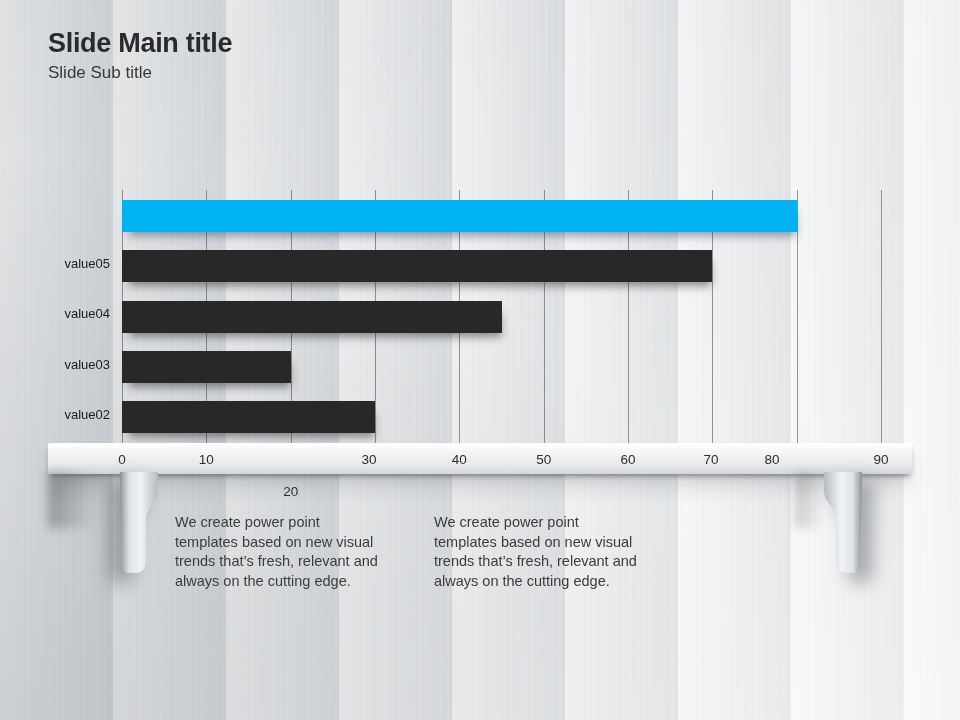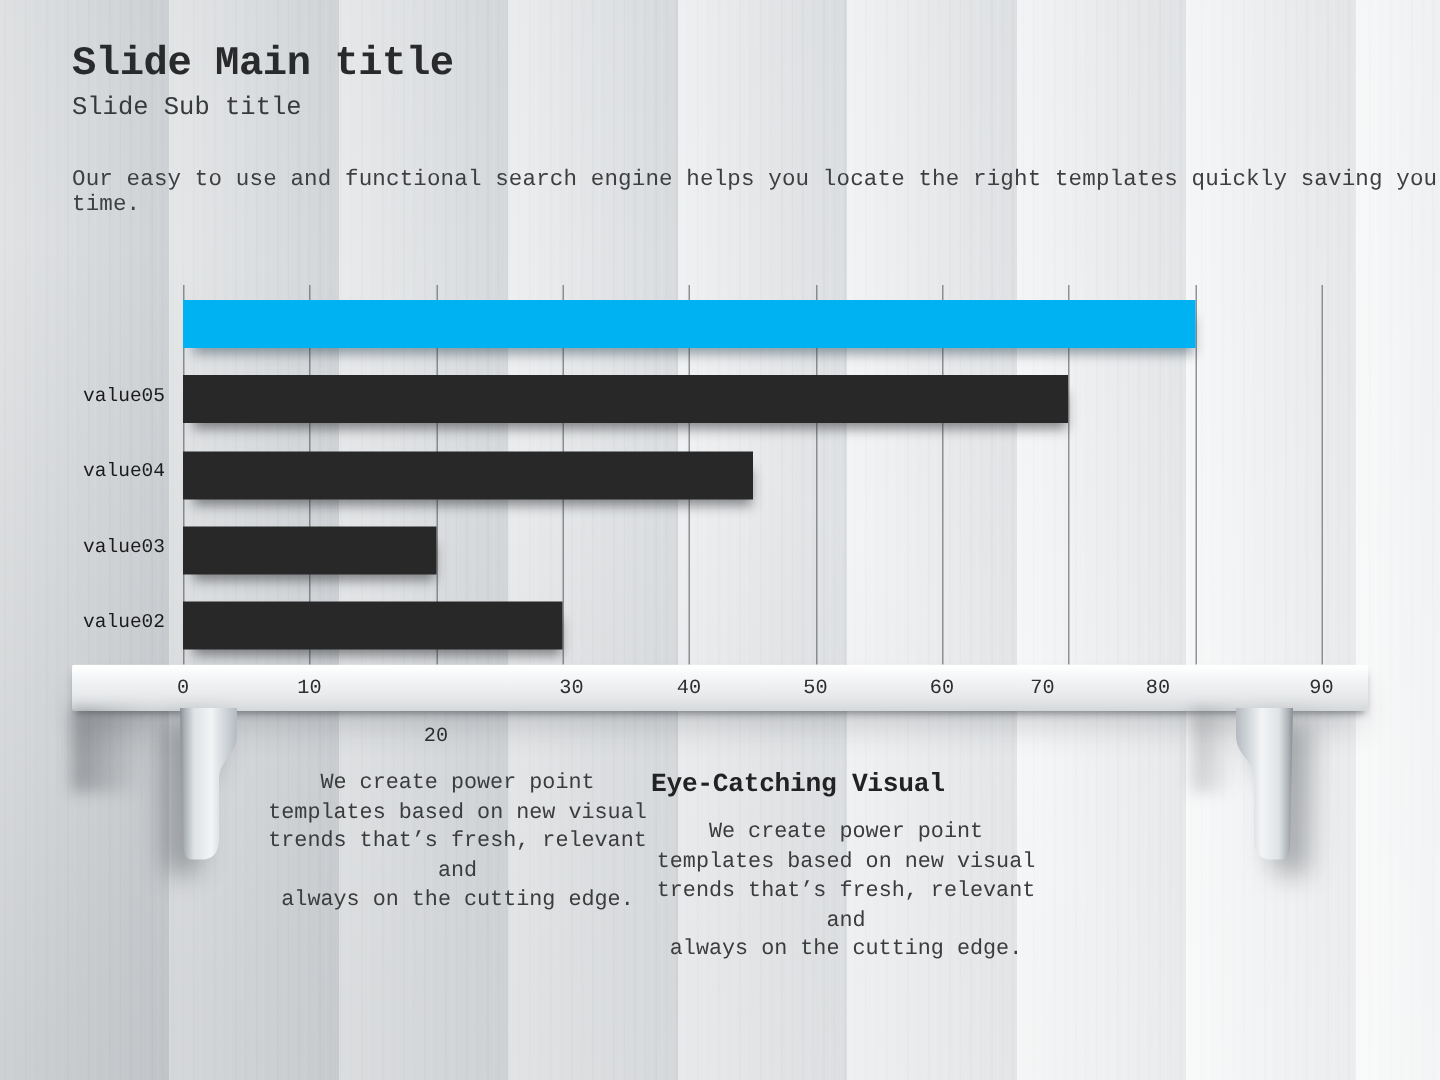--- a/index.html
+++ b/index.html
@@ -1,18 +1,18 @@
 <!DOCTYPE html>
 <html><head>
 <meta charset="utf-8">
 <style>
   html,body{margin:0;padding:0;background:#cfd2d5;}
   .slide{
     position:relative;width:960px;height:720px;overflow:hidden;
-    font-family:Liberation Mono, monospace;
+    font-family:Liberation Sans, sans-serif;
     background:
       radial-gradient(ellipse at 0% 100%, rgba(90,96,102,0.20), transparent 55%),
       linear-gradient(115deg, rgba(130,137,143,0.20) 0%, rgba(160,166,172,0.08) 35%, rgba(255,255,255,0.28) 75%, rgba(255,255,255,0.5) 100%),
       repeating-linear-gradient(90deg, rgba(255,255,255,0.55) 0 1px, rgba(140,146,152,0.14) 112px 113px),
       repeating-linear-gradient(90deg, rgba(255,255,255,0.12) 0 1px, rgba(0,0,0,0) 1px 3px, rgba(120,126,132,0.06) 3px 4px, rgba(0,0,0,0) 4px 7px),
       #e8eaec;
   }
   .title{position:absolute;left:48px;top:28px;font-size:27px;font-weight:700;color:#282a2c;letter-spacing:-0.3px;}
   .subtitle{position:absolute;left:48px;top:63px;font-size:17px;color:#37393b;}
   .description{position:absolute;left:48px;top:111px;font-size:15px;color:#3d3f41;letter-spacing:0.1px;}
@@ -37,30 +37,29 @@
   .bracket-right{left:820px;transform:scaleX(-1);}
   .shelf-end-shadow{position:absolute;top:473px;height:55px;filter:blur(5px);}
   .shelf-end-shadow.left{left:48px;width:70px;background:linear-gradient(100deg, rgba(40,45,50,0.40), rgba(40,45,50,0) 70%);}
   .shelf-end-shadow.right{left:795px;width:40px;background:linear-gradient(100deg, rgba(40,45,50,0.28), rgba(40,45,50,0) 75%);}
 
   
   .feature{position:absolute;top:513px;width:260px;}
   .feature.pos-0{left:175px;}
   .feature.pos-1{left:434px;}
   .feature h3{margin:0 0 13px 0;font-size:17.5px;font-weight:700;color:#202224;letter-spacing:-0.2px;}
-  .feature .body-line{font-size:14.5px;color:#3a3c3e;line-height:19.5px;text-align:center;}
+  .feature .body-line{font-size:14.5px;color:#3a3c3e;line-height:19.5px;}
 </style>
 </head>
 <body>
 
 <div class="slide">
 
   <div class="title">Slide Main title</div>
   <div class="subtitle">Slide Sub title</div>
-  <div class="description">Our easy to use and functional search engine helps you locate the right templates quickly saving you time.</div>
 
   <div>
     <div>
         <div class="gridline" style="left: 122px;"></div>
         <div class="gridline" style="left: 206.333px;"></div>
         <div class="gridline" style="left: 290.667px;"></div>
         <div class="gridline" style="left: 375px;"></div>
         <div class="gridline" style="left: 459.333px;"></div>
         <div class="gridline" style="left: 543.667px;"></div>
         <div class="gridline" style="left: 628px;"></div>
@@ -80,25 +79,25 @@
         <div class="row-label" style="top: 401px;">value01</div>
         <div class="bar" style="top: 401px; width: 253px;"></div>
       </div>
   </div>
 
   <div class="shelf">
     <div>
         <div class="tick-label" style="left: 57px;">0</div>
         <div class="tick-label" style="left: 141.333px;">10</div>
         <div class="tick-label" style="left: 225.667px; margin-top: 32px;">20</div>
-        <div class="tick-label" style="left: 316px;">30</div>
+        <div class="tick-label" style="left: 304px;">30</div>
         <div class="tick-label" style="left: 394.333px;">40</div>
         <div class="tick-label" style="left: 478.667px;">50</div>
         <div class="tick-label" style="left: 563px;">60</div>
-        <div class="tick-label" style="left: 630px;">70</div>
+        <div class="tick-label" style="left: 646px;">70</div>
         <div class="tick-label" style="left: 707px;">80</div>
         <div class="tick-label" style="left: 816px;">90</div>
       </div>
   </div>
 
   <div class="shelf-end-shadow left"></div>
   <div class="shelf-end-shadow right"></div>
 
   <svg class="bracket bracket-left" viewBox="0 0 46 102">
     <defs>
@@ -118,21 +117,20 @@
   </svg>
 
   <div>
       <div class="feature pos-0">
         <div class="body-line">We create power point</div>
         <div class="body-line">templates based on new visual</div>
         <div class="body-line">trends that’s fresh, relevant and</div>
         <div class="body-line">always on the cutting edge.</div>
       </div>
       <div class="feature pos-1">
-        <h3>Eye-Catching Visual</h3>
         <div class="body-line">We create power point</div>
         <div class="body-line">templates based on new visual</div>
         <div class="body-line">trends that’s fresh, relevant and</div>
         <div class="body-line">always on the cutting edge.</div>
       </div>
     </div>
 
 </div>
 
 </body></html>

